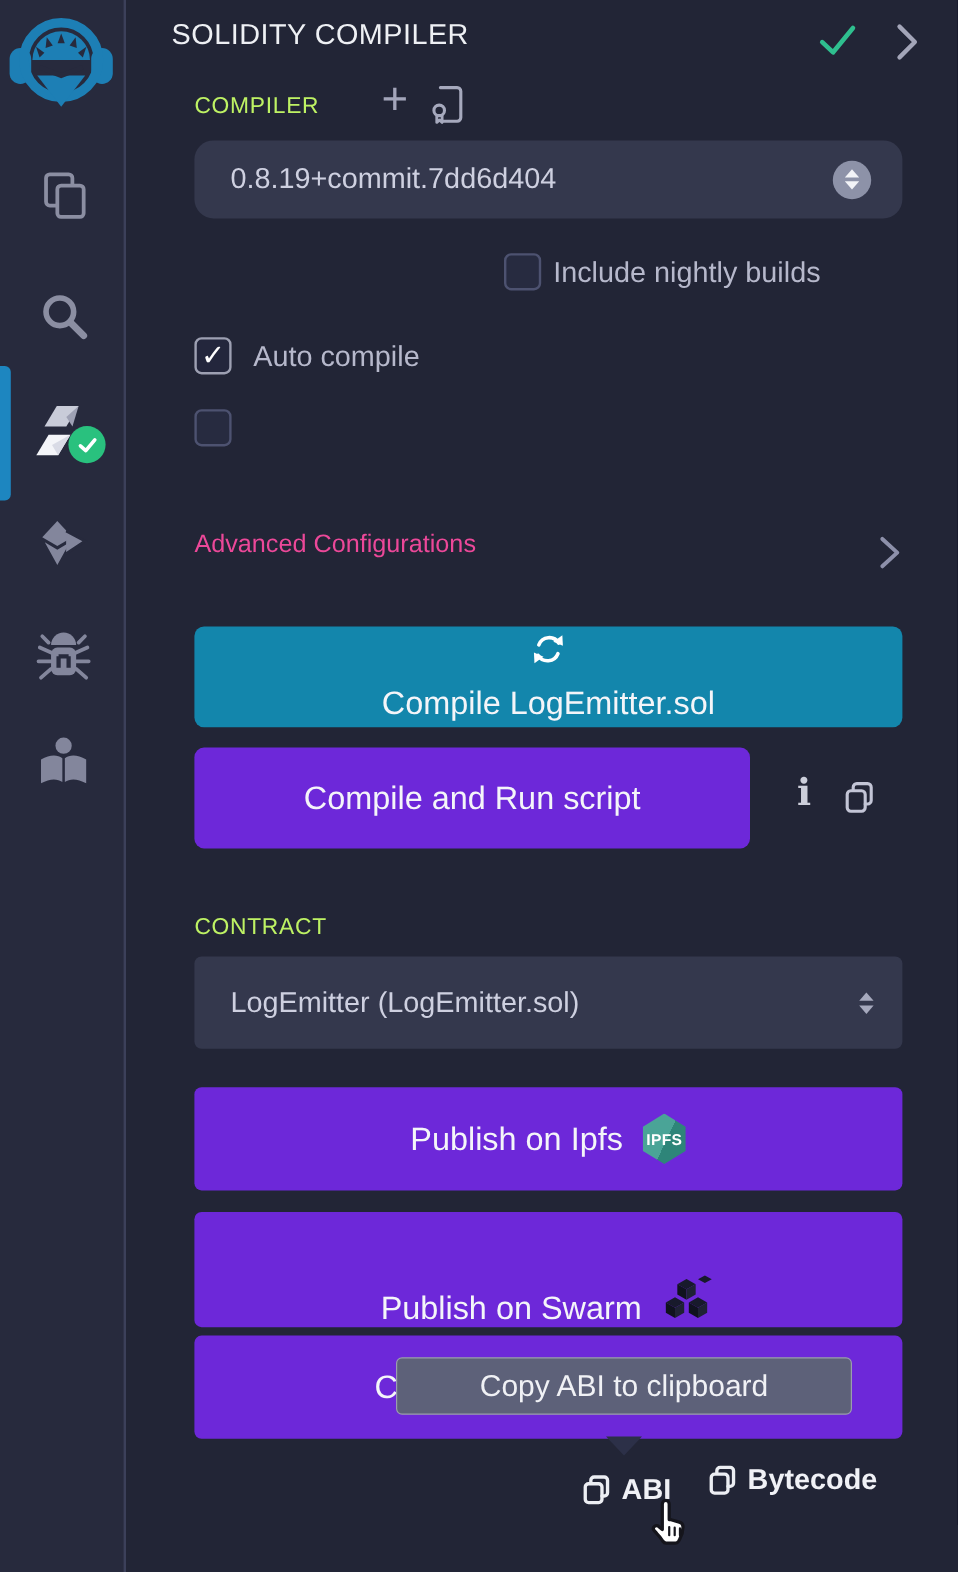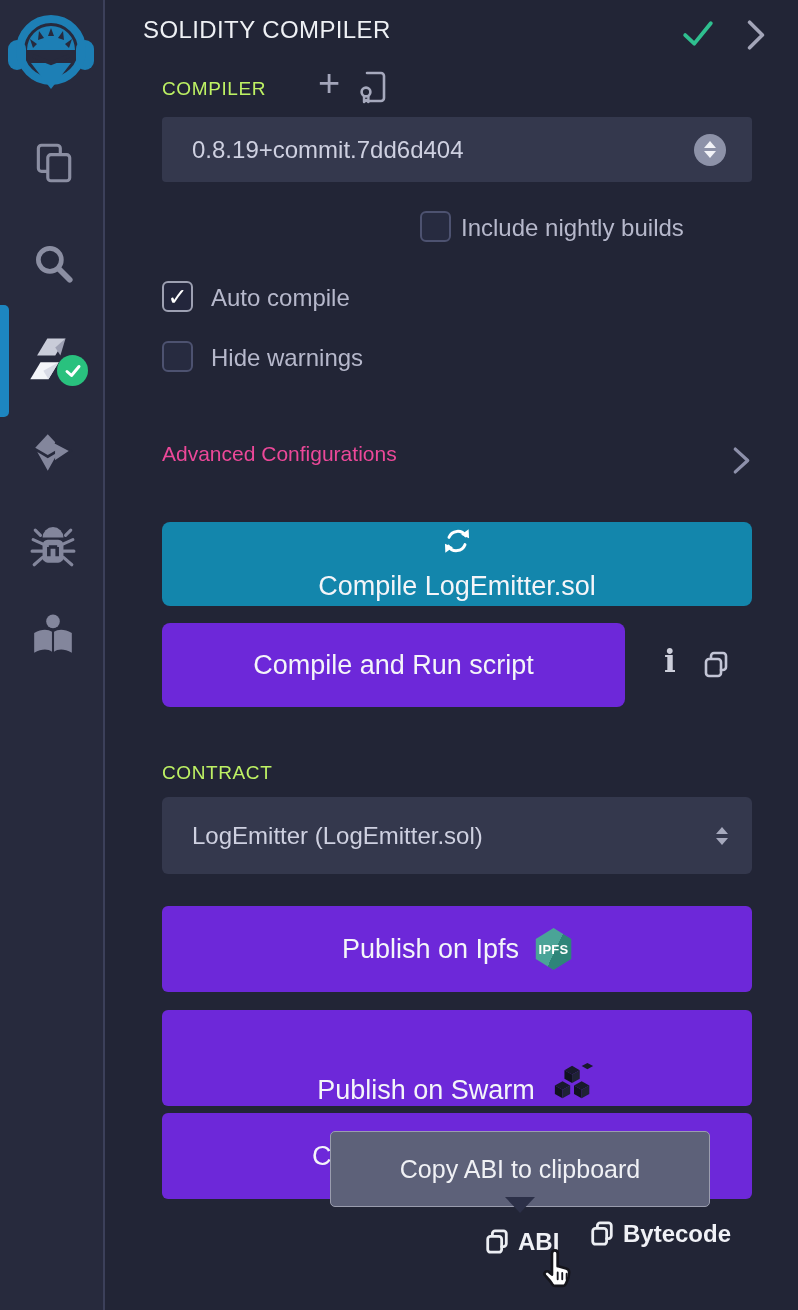--- a/index.html
+++ b/index.html
@@ -18,21 +18,21 @@
   .badge { position:absolute; left:57px; top:355px; width:31px; height:31px; border-radius:50%;
            background:#29c17e; display:flex; align-items:center; justify-content:center; }
 
   
   .title { position:absolute; left:143px; top:16px; font-size:24px; font-weight:500;
            color:#eef0f4; letter-spacing:.4px; }
   .hdr-icon { position:absolute; }
   .section-label { position:absolute; font-size:19px; letter-spacing:.6px; color:#bef264; font-weight:400; }
   .plus-glyph { position:absolute; left:318px; top:64px; font-size:38px; font-weight:300; color:#a3a5ba; line-height:1; cursor:pointer; }
 
-  .select { position:absolute; left:162px; width:590px; background:#34384d; border-radius:4px;
+  .select { position:absolute; left:162px; width:590px; background:#34384d; border-radius:16px;
             display:flex; align-items:center; cursor:pointer; }
   .select-text { margin-left:30px; font-size:24px; color:#ced0e0; }
   .circle-arrows { position:absolute; right:26px; top:50%; transform:translateY(-50%);
                    width:32px; height:32px; border-radius:50%; background:#8d92a8;
                    display:flex; flex-direction:column; align-items:center; justify-content:center; gap:3px; }
   .tri-up   { width:0; height:0; border-left:6px solid transparent; border-right:6px solid transparent; border-bottom:7px solid #f2f3f7; }
   .tri-down { width:0; height:0; border-left:6px solid transparent; border-right:6px solid transparent; border-top:7px solid #f2f3f7; }
   .plain-arrows { position:absolute; right:24px; top:50%; transform:translateY(-50%);
                   display:flex; flex-direction:column; align-items:center; gap:4px; }
   .plain-arrows .tri-up { border-bottom-color:#a6a9bd; }
@@ -54,21 +54,21 @@
   .btn-secondary { background:#6d28d9; }
 
   .info-glyph { position:absolute; left:657px; top:643px; width:26px; text-align:center;
                 font-family:"DejaVu Serif",serif; font-size:31px; font-weight:bold; color:#ccceda; cursor:pointer; }
 
   .ipfs-badge { width:37px; height:42px; background:linear-gradient(115deg,#4aa497 54%,#2e8579 54%);
                 clip-path:polygon(50% 0%,98% 26%,98% 74%,50% 100%,2% 74%,2% 26%);
                 display:flex; align-items:center; justify-content:center; }
   .ipfs-badge span { color:#fff; font-size:13px; font-weight:bold; letter-spacing:.3px; }
 
-  .tooltip { position:absolute; left:330px; top:1131px; width:380px; height:76px; z-index:5;
+  .tooltip { position:absolute; left:330px; top:1131px; width:380px; height:48px; z-index:5;
              background:#5d6179; border:1px solid #9a9dae; border-radius:5px;
              display:flex; align-items:center; justify-content:center; }
   .tooltip span { font-size:25px; color:#f0f1f5; }
   .tooltip-caret { position:absolute; left:505px; top:1197px; z-index:5; width:0; height:0;
                    border-left:15px solid transparent; border-right:15px solid transparent;
                    border-top:16px solid #2c3048; }
 
   .copy-link { position:absolute; display:flex; align-items:center; gap:8px; cursor:pointer; }
   .copy-link span { font-size:24px; font-weight:bold; color:#f0f1f6; }
 
@@ -190,21 +190,20 @@
 
   <div class="checkbox" style="left:420px; top:211px;"></div>
   <div class="chk-label" style="left:461px; top:214px;">Include nightly builds</div>
 
   <div class="checkbox checked" style="left:162px; top:281px;">
     <span>✓</span>
   </div>
   <div class="chk-label" style="left:211px; top:284px;">Auto compile</div>
 
   <div class="checkbox" style="left:162px; top:341px;"></div>
-  <div class="chk-label" style="left:211px; top:344px;">Hide warnings</div>
 
   <div class="adv-heading">Advanced Configurations</div>
   <div class="hdr-icon" style="left:731px; top:446px;">
     <svg viewBox="0 0 20 28" width="21" height="29">
       <polyline points="4,3 16,14 4,25" fill="none" stroke="#8d90aa" stroke-width="3.2" stroke-linecap="round" stroke-linejoin="round"></polyline>
     </svg>
   </div>
 
   <button class="btn btn-primary" style="top:522px;">
     <svg viewBox="0 0 26 26" width="28" height="28">

